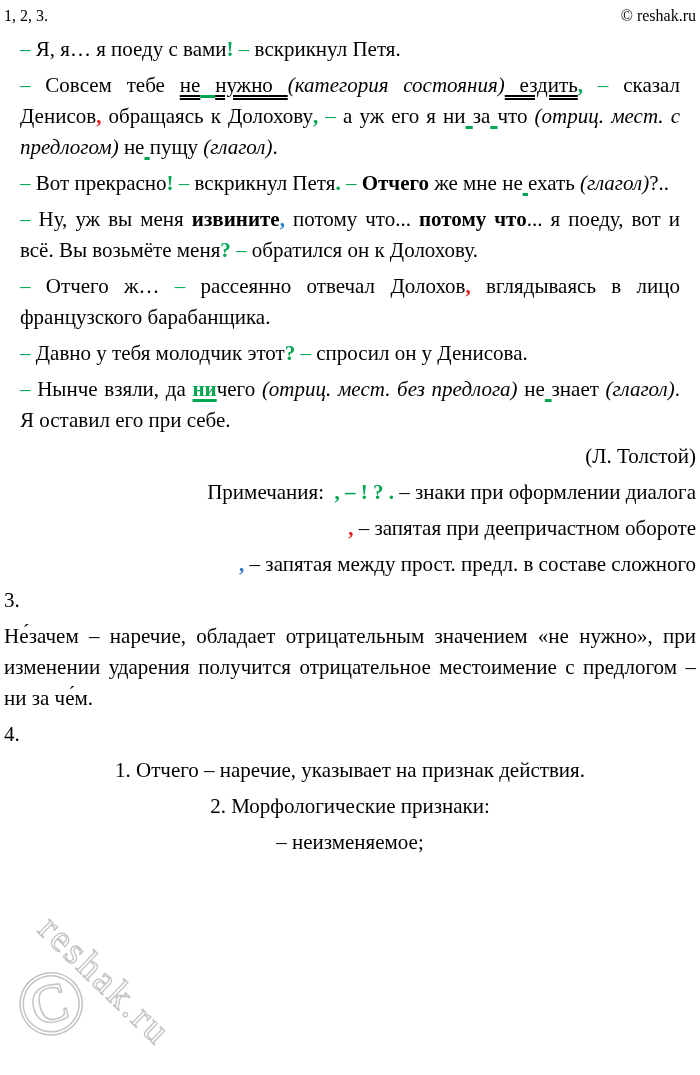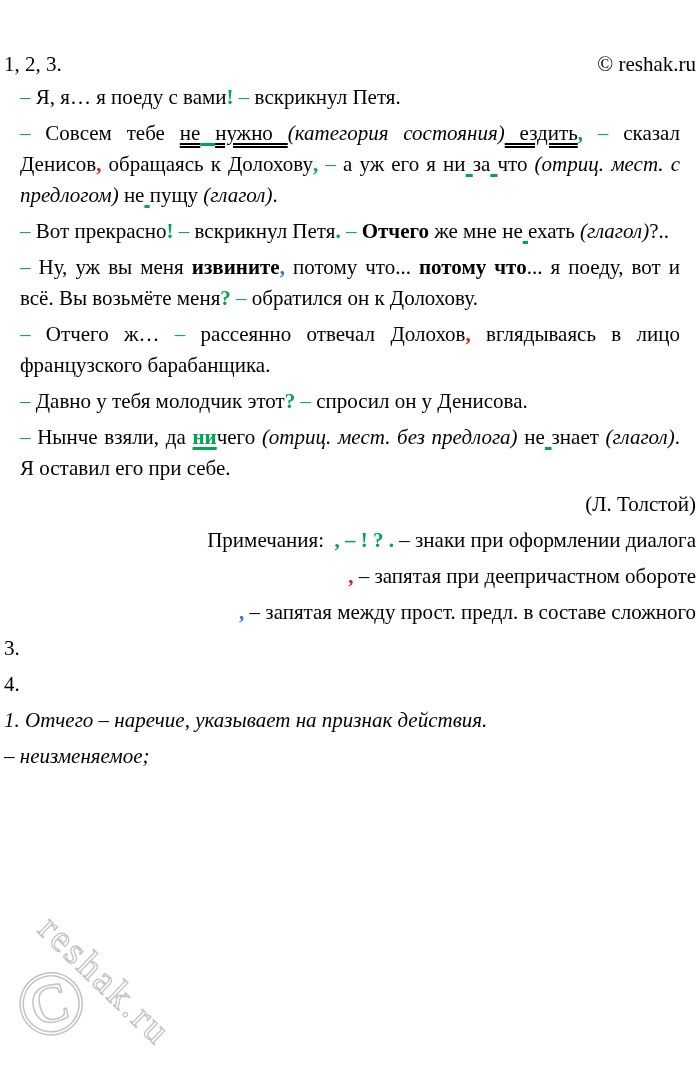--- a/index.html
+++ b/index.html
@@ -20,33 +20,32 @@
     overflow:hidden;
     font-family:"Liberation Serif","DejaVu Serif",serif;
     font-size:21px;
     line-height:31px;
     color:var(--ink);
   }
   .header{
     display:flex;
     justify-content:space-between;
     align-items:center;
-    font-size:21px;
+    font-size:16px;
     line-height:26px;
-    margin-top:48px;
   }
   .blk{margin:5px 0;text-align:justify;}
   p.blk{margin-top:5px;margin-bottom:5px;}
   .dialogue{text-align:justify;margin:5px 16px;}
   .author{text-align:right;margin:8px 0 6px;}
   .note{margin:14px 0 11px;text-align:right;}
   .note-indent{margin:11px 0;padding-left:103px;text-align:right;}
   .section-num{margin:42px 0 8px;text-align:left;}
   .body-para{text-align:justify;margin:6px 0;}
-  .list-item{margin:9px 0;text-align:left;font-style:italic;}
+  .list-item{margin:9px 0;text-align:center;}
 
   .bold{font-weight:bold;}
   .ital{font-style:italic;}
   .c-green{color:var(--green);}
   .c-red{color:var(--red);}
   .c-blue{color:var(--blue);}
   .u-d{
     text-decoration-line:underline;
     text-decoration-style:double;
     text-decoration-color:var(--ink);
@@ -106,22 +105,24 @@
       <p class="blk dialogue"><span class="c-green">– </span><span>Вот прекрасно</span><span class="c-green bold">!</span><span> </span><span class="c-green">–</span><span> вскрикнул Петя</span><span class="c-green bold">.</span><span> </span><span class="c-green">–</span><span> </span><span class="bold">Отчего</span><span> же мне не</span><span class="u-g"> </span><span>ехать </span><span class="ital">(глагол)</span><span>?..</span></p>
       <p class="blk dialogue"><span class="c-green">– </span><span>Ну, уж вы меня </span><span class="bold">извините</span><span class="c-blue bold">,</span><span> потому что... </span><span class="bold">потому что</span><span>... я поеду, вот и всё. Вы возьмёте меня</span><span class="c-green bold">?</span><span> </span><span class="c-green">–</span><span> обратился он к Долохову.</span></p>
       <p class="blk dialogue"><span class="c-green">– </span><span>Отчего ж… </span><span class="c-green">–</span><span> рассеянно отвечал Долохов</span><span class="c-red bold">,</span><span> вглядываясь в лицо французского барабанщика.</span></p>
       <p class="blk dialogue"><span class="c-green">– </span><span>Давно у тебя молодчик этот</span><span class="c-green bold">?</span><span> </span><span class="c-green">–</span><span> спросил он у Денисова.</span></p>
       <p class="blk dialogue"><span class="c-green">– </span><span>Нынче взяли, да </span><span class="c-green bold u-g">ни</span><span>чего </span><span class="ital">(отриц. мест. без предлога)</span><span> не</span><span class="u-g"> </span><span>знает </span><span class="ital">(глагол)</span><span>. Я оставил его при себе.</span></p>
       <p class="blk author"><span>(Л. Толстой)</span></p>
       <p class="blk note"><span>Примечания:&nbsp; </span><span class="c-green bold">, – ! ? .</span><span> – знаки при оформлении диалога</span></p>
       <p class="blk note-indent"><span class="c-red bold">,</span><span> – запятая при деепричастном обороте</span></p>
       <p class="blk note-indent"><span class="c-blue bold">,</span><span> – запятая между прост. предл. в составе сложного</span></p>
       <p class="blk section-num"><span>3.</span></p>
+      <p class="blk body-para"><span>Не́зачем – наречие, обладает отрицательным значением «не нужно», при изменении ударения получится отрицательное местоимение с предлогом – ни за че́м.</span></p>
       <p class="blk section-num"><span>4.</span></p>
       <p class="blk list-item"><span>1. Отчего – наречие, указывает на признак действия.</span></p>
+      <p class="blk list-item"><span>2. Морфологические признаки:</span></p>
       <p class="blk list-item"><span>– неизменяемое;</span></p>
     </div>
 
   <div class="watermark">
     <span class="wm-c">©</span>
     <span class="wm-t">reshak.ru</span>
   </div>
 </div>
 
 </body></html>

